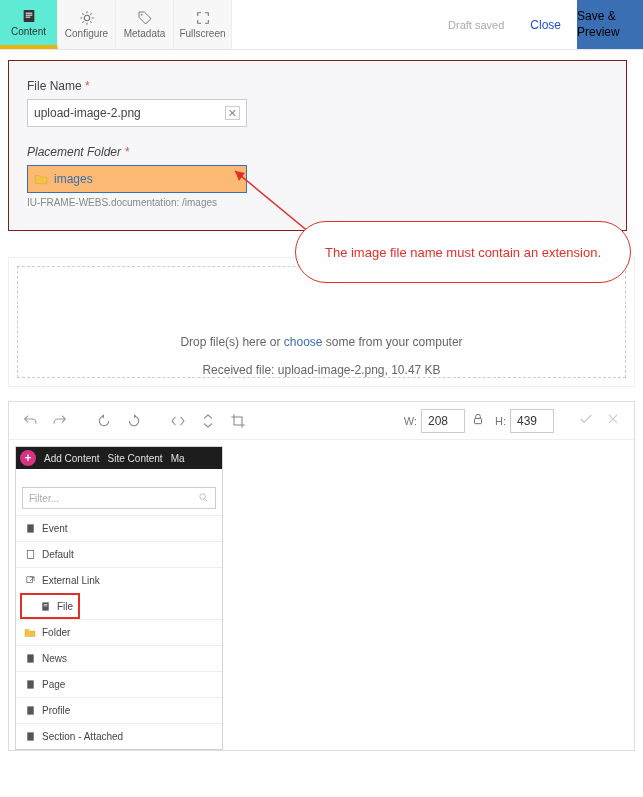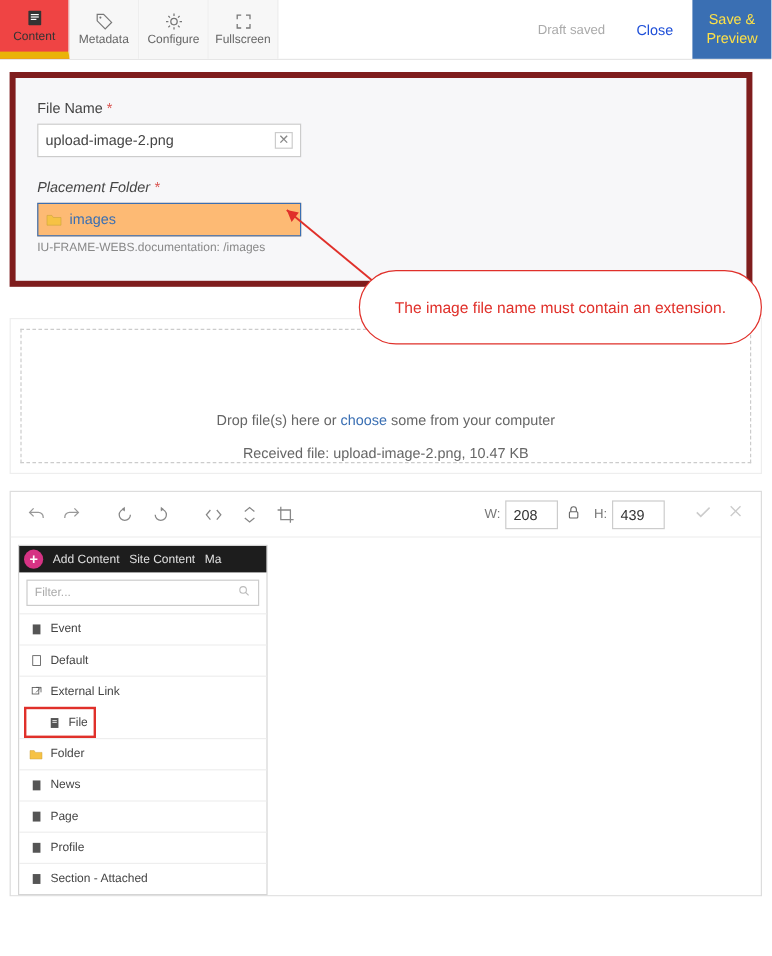--- a/index.html
+++ b/index.html
@@ -24,43 +24,43 @@
     flex-direction: column;
     align-items: center;
     justify-content: center;
     font-size: 10px;
     color: #666;
     cursor: pointer;
     background: #f7f7f7;
     border-right: 1px solid #eee;
   }
   .tab.active {
-    background: #ef4444;
-    border-bottom: 6px solid #eab308;
+    background: #5eead4;
+    border-bottom: 4px solid #eab308;
     color: #333;
   }
   .tab svg, .tab .ico { width:16px; height:16px; margin-bottom:2px; fill:#555; }
   .tab.active svg { fill:#333; }
   .topbar-spacer { flex:1; }
   .draft-saved {
     display:flex; align-items:center; color:#aaa; font-size:11px; padding:0 10px;
   }
   .close-btn {
     display:flex; align-items:center; color:#1d4ed8; font-size:12px; padding:16px 16px;
     cursor:pointer;
   }
   .save-btn {
-    background:#3a6fb3; color:#fde047; width:66px; display:flex; align-items:center;
-    justify-content:center; font-size:12px; text-align:center; cursor:pointer;
+    background:#3a6fb3; color:#000000; width:66px; display:flex; align-items:center;
+    justify-content:center; font-size:12px; text-align:left; cursor:pointer;
     line-height:1.3;
   }
 
   .panel {
     background:#f7f7f9;
-    border:5px solid #7f1d1d;
+    border:1px solid #7f1d1d;
     margin: 10px 16px 0 8px;
     padding: 18px 18px 22px 18px;
     position: relative;
   }
   .field-label {
     font-size: 12px; color:#444; margin-bottom:6px;
   }
   .req { color:#d9534f; }
   .text-input {
     display:flex; align-items:center;
@@ -159,21 +159,21 @@
     font-size:10px;
   }
   .plus-badge {
     width:16px; height:16px; border-radius:50%;
     background:#d63384; color:#fff; display:flex;
     align-items:center; justify-content:center; font-size:12px; font-weight:bold;
   }
   .inner-filter-row { padding:6px;  }
   .inner-filter {
     display:flex; align-items:center; justify-content:space-between;
-    border:1px solid #ccc; height:22px; padding:0 6px; color:#aaa;
+    border:1px solid #ccc; height:22px; padding:0 6px; color:#aaa;margin-top:12px;
   }
   .inner-filter .mag { color:#bbb; font-size:11px; }
   .inner-list {}
   .inner-item {
     display:flex; align-items:center; height:26px;
     border-top:1px solid #eee;
     padding:0 8px; gap:6px;
     font-size:10px;
   }
   .inner-item.highlight {
@@ -192,31 +192,31 @@
     <svg viewBox="0 0 24 24">
         <rect x="4" y="3" width="16" height="18" rx="1"></rect>
         <rect x="7" y="7" width="10" height="1.5" fill="#fff"></rect>
         <rect x="7" y="10" width="10" height="1.5" fill="#fff"></rect>
         <rect x="7" y="13" width="7" height="1.5" fill="#fff"></rect>
       </svg>
     <span>Content</span>
   </div>
   <div class="tab">
     <svg viewBox="0 0 24 24">
+        <circle cx="12" cy="12" r="4" fill="none" stroke="#777" stroke-width="1.6"></circle>
+        <path d="M12 2v3M12 19v3M2 12h3M19 12h3M5 5l2 2M17 17l2 2M19 5l-2 2M5 19l2-2" stroke="#777" stroke-width="1.6"></path>
+      </svg>
+    <span>Configure</span>
+  </div>
+  <div class="tab">
+    <svg viewBox="0 0 24 24">
         <path d="M3 3h8l10 10-8 8L3 11z" fill="none" stroke="#777" stroke-width="1.5"></path>
         <circle cx="7" cy="7" r="1.3" fill="#777"></circle>
       </svg>
     <span>Metadata</span>
-  </div>
-  <div class="tab">
-    <svg viewBox="0 0 24 24">
-        <circle cx="12" cy="12" r="4" fill="none" stroke="#777" stroke-width="1.6"></circle>
-        <path d="M12 2v3M12 19v3M2 12h3M19 12h3M5 5l2 2M17 17l2 2M19 5l-2 2M5 19l2-2" stroke="#777" stroke-width="1.6"></path>
-      </svg>
-    <span>Configure</span>
   </div>
   <div class="tab">
     <svg viewBox="0 0 24 24">
         <path d="M4 9V4h5M20 9V4h-5M4 15v5h5M20 15v5h-5" fill="none" stroke="#777" stroke-width="1.6"></path>
       </svg>
     <span>Fullscreen</span>
   </div>
   <div class="topbar-spacer"></div>
   <div class="draft-saved">Draft saved</div>
   <div class="close-btn">Close</div>

